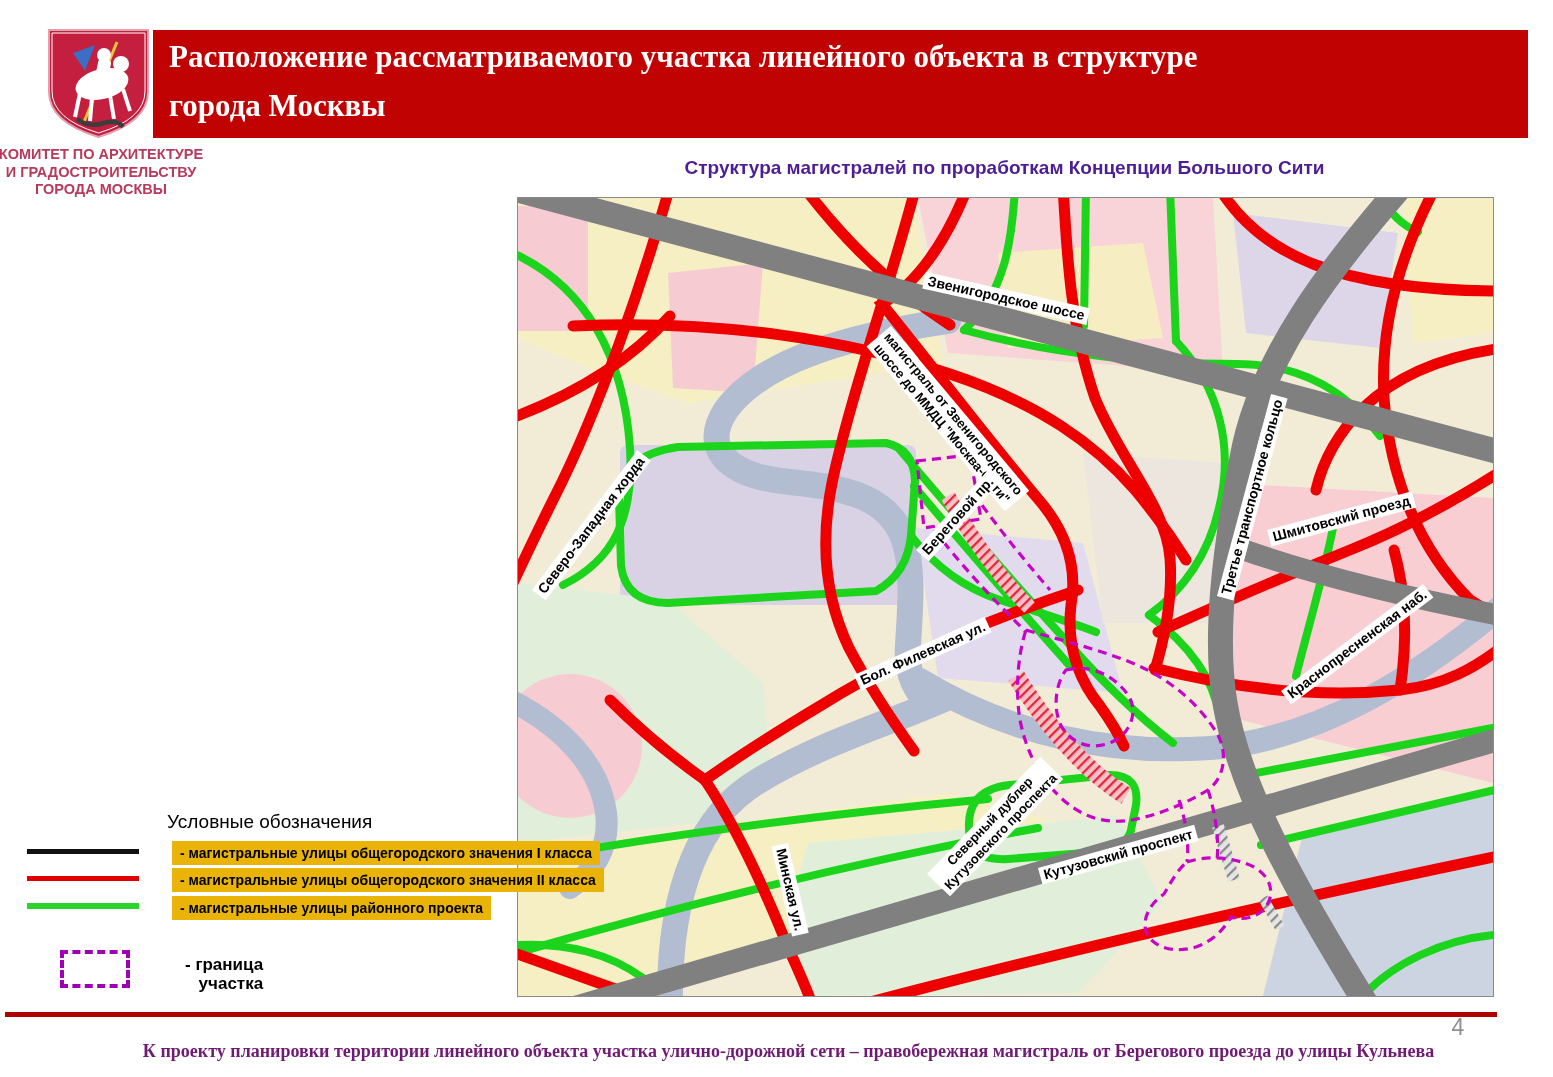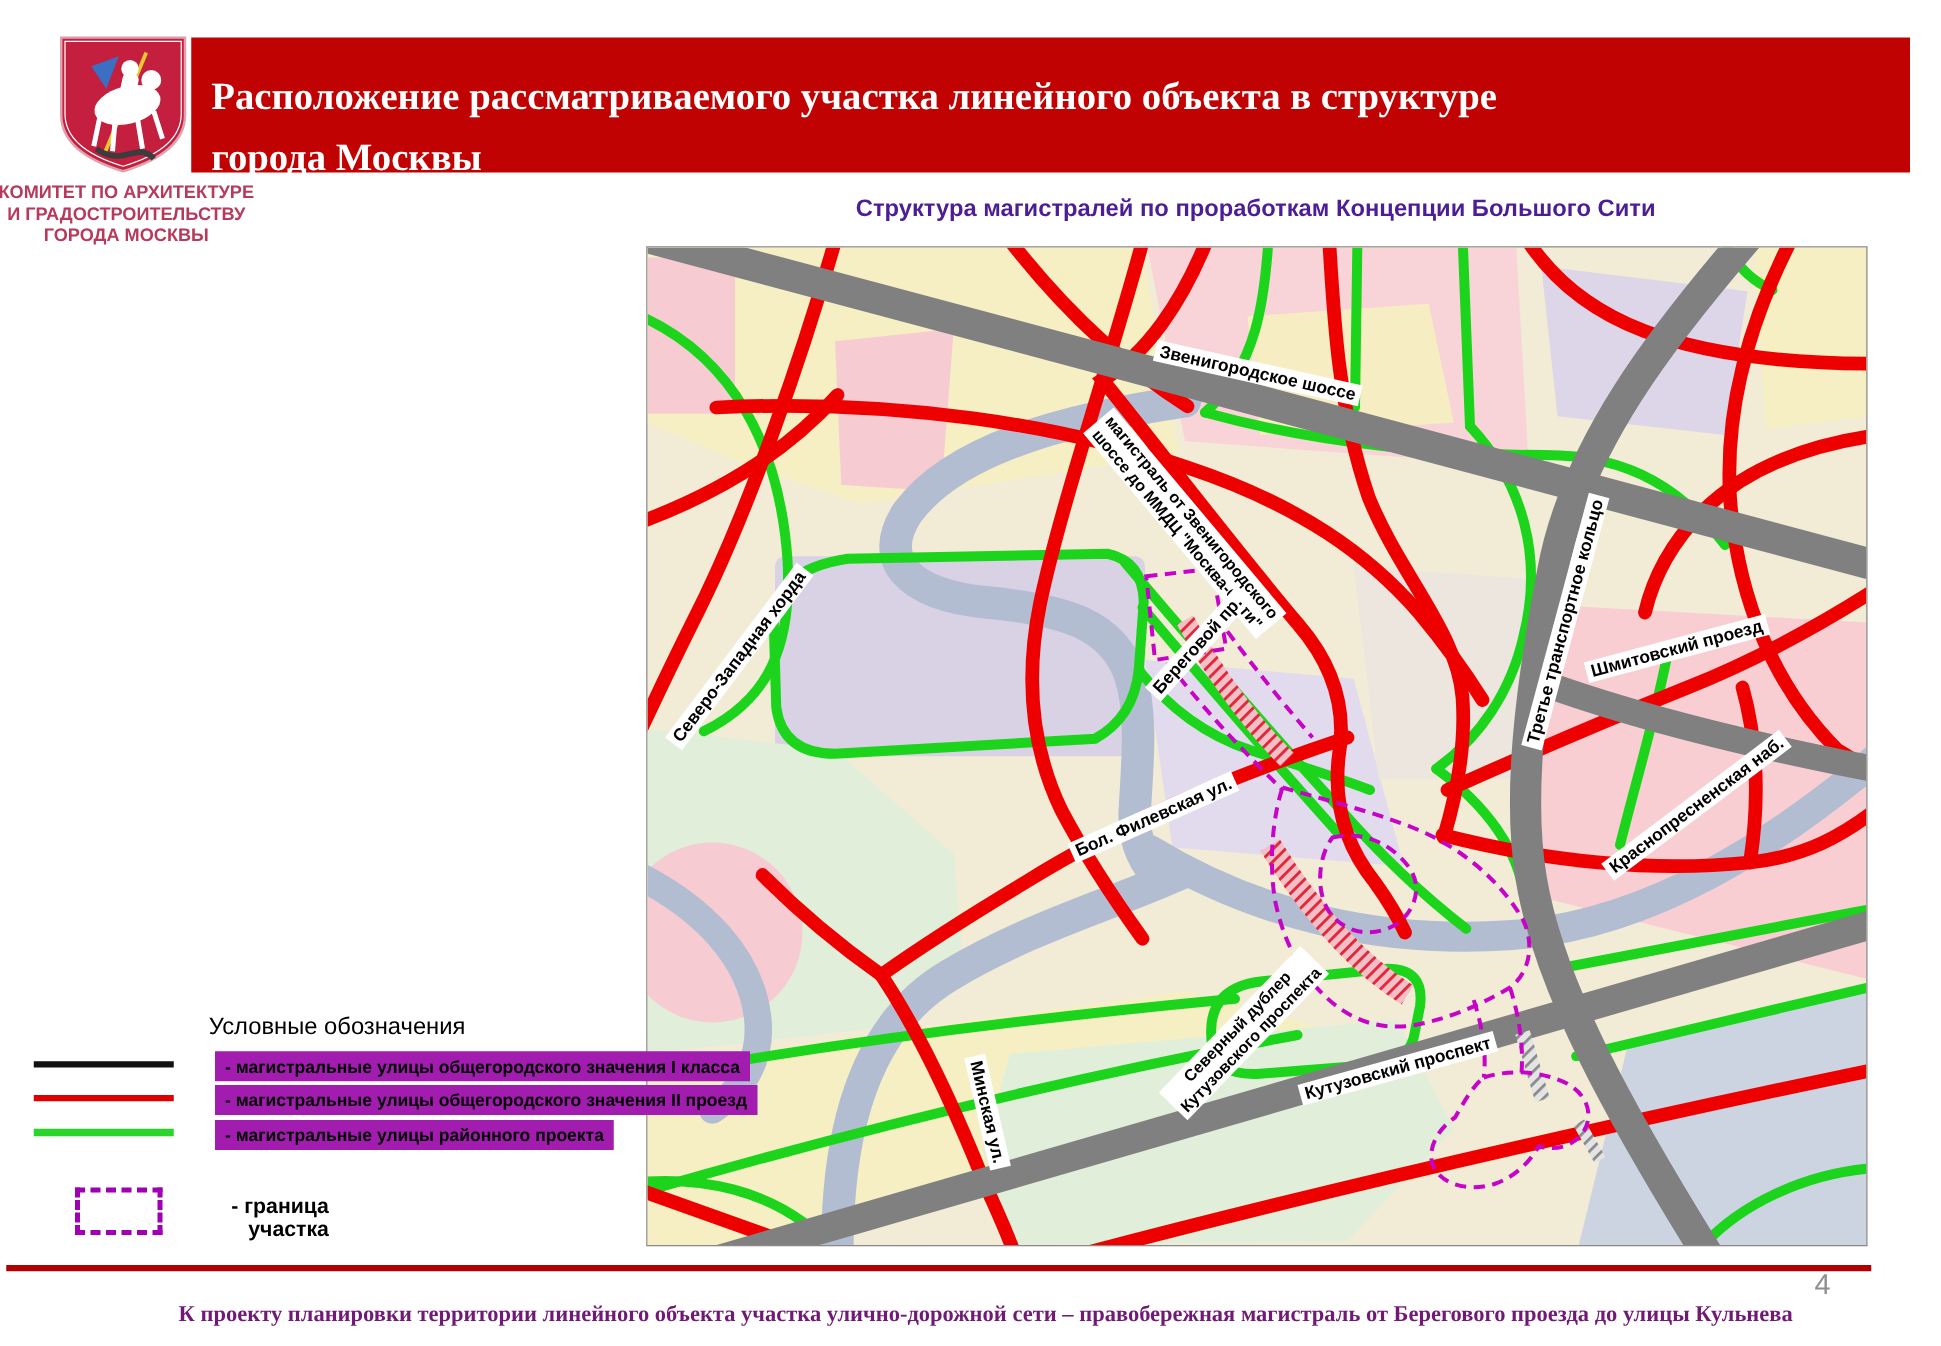--- a/index.html
+++ b/index.html
@@ -2,21 +2,21 @@
 <html><head>
 <meta charset="utf-8">
 <style>
   html,body{margin:0;padding:0;}
   body{width:1553px;height:1077px;position:relative;background:#ffffff;
        font-family:"Liberation Sans",sans-serif;overflow:hidden;}
 
   
   .title-band{position:absolute;left:153px;top:30px;width:1375px;height:108px;
       background:#c10202;color:#fff;font-family:"Liberation Serif",serif;
-      font-weight:bold;font-size:31px;line-height:49px;padding:22px 0 0 16px;
+      font-weight:bold;font-size:31px;line-height:49px;padding:2px 0 0 16px;
       box-sizing:border-box;}
   .title-band span{display:block;}
   .logo{position:absolute;left:47px;top:29px;width:103px;height:110px;}
   .org{position:absolute;left:-2px;top:146px;width:206px;text-align:center;
       color:#b73a5c;font-weight:bold;font-size:14.5px;line-height:17.5px;}
   .org span{display:block;}
 
   
   .map-title{position:absolute;left:517px;top:157px;width:975px;text-align:center;
       font-weight:bold;font-size:19px;color:#4c1d95;}
@@ -25,21 +25,21 @@
   #map svg{position:absolute;left:0;top:0;}
   .mlabel{position:absolute;background:#fff;color:#000;font-weight:bold;
       font-size:13px;line-height:15px;padding:1px 4px;white-space:nowrap;
       transform-origin:0 0;}
   .mlabel span{display:block;}
   .ml-big{font-size:14px;}
 
   
   .lg-heading{position:absolute;left:167px;top:811px;font-weight:normal;font-size:19px;}
   .lg-swatch{position:absolute;left:27px;width:112px;height:5px;}
-  .lg-label{position:absolute;left:172px;background:#a21caf;font-weight:bold;
+  .lg-label{position:absolute;left:172px;background:#eab308;font-weight:bold;
       font-size:14px;padding:4px 8px;white-space:nowrap;}
   .lg-dash{position:absolute;left:60px;top:950px;width:62px;height:30px;
       border:4px dashed #a000b4;}
   .lg-boundary{position:absolute;left:185px;top:955px;font-weight:bold;
       font-size:17px;line-height:19px;text-align:right;}
   .lg-boundary span{display:block;}
 
   
   .footer-rule{position:absolute;left:5px;top:1012px;width:1492px;height:5px;background:#b00000;}
   .page-num{position:absolute;left:1438px;top:1014px;width:40px;text-align:center;
@@ -201,21 +201,21 @@
 <div class="mlabel ml-big" style="left:520px;top:670px;transform:rotate(-15.5deg);">Кутузовский проспект</div>
 <div class="mlabel ml-big" style="left:270px;top:645px;transform:rotate(77deg);">Минская ул.</div>
 </div>
 
 <div class="lg-heading">Условные обозначения</div>
 
 <div class="lg-swatch" style="top:849px;background:#111111;"></div>
 <div class="lg-label" style="top:841px;">- магистральные улицы общегородского значения  I класса</div>
 
 <div class="lg-swatch" style="top:876px;background:#e10000;"></div>
-<div class="lg-label" style="top:868px;">- магистральные улицы общегородского значения  II проезд</div>
+<div class="lg-label" style="top:868px;">- магистральные улицы общегородского значения  II класса</div>
 
 <div class="lg-swatch" style="top:903px;height:6px;background:#2ad42a;"></div>
 <div class="lg-label" style="top:896px;">- магистральные улицы районного проекта</div>
 
 <div class="lg-dash"></div>
 <div class="lg-boundary">
   <span>- граница</span>
   <span>участка</span>
 </div>
 

